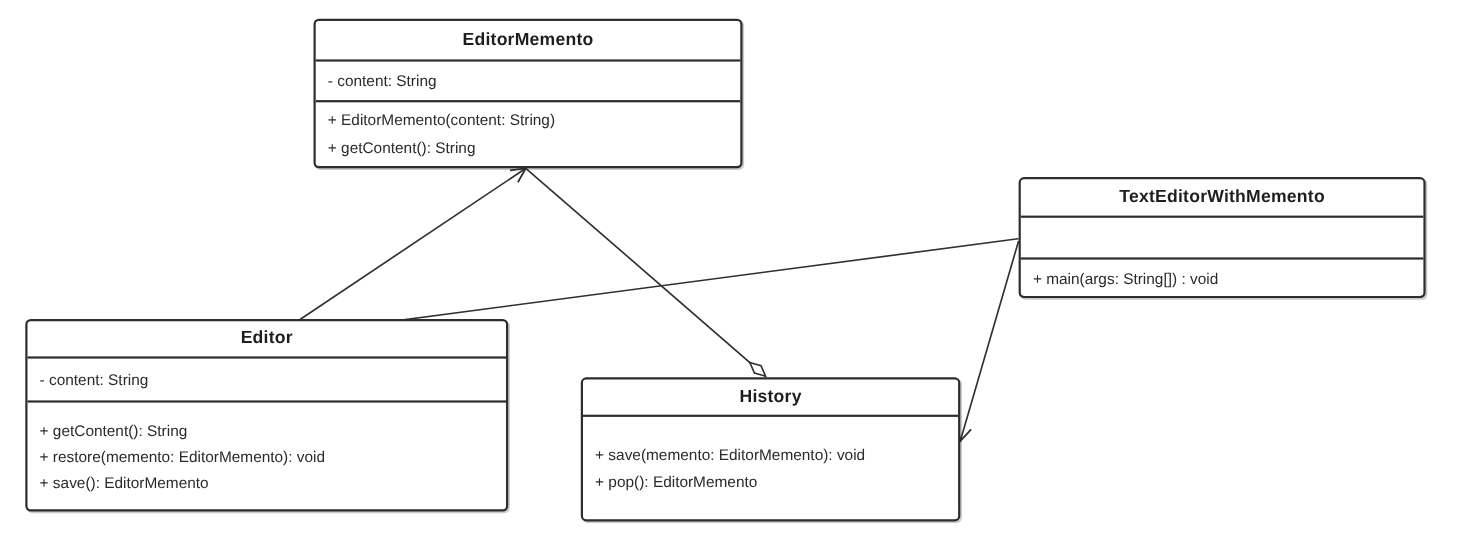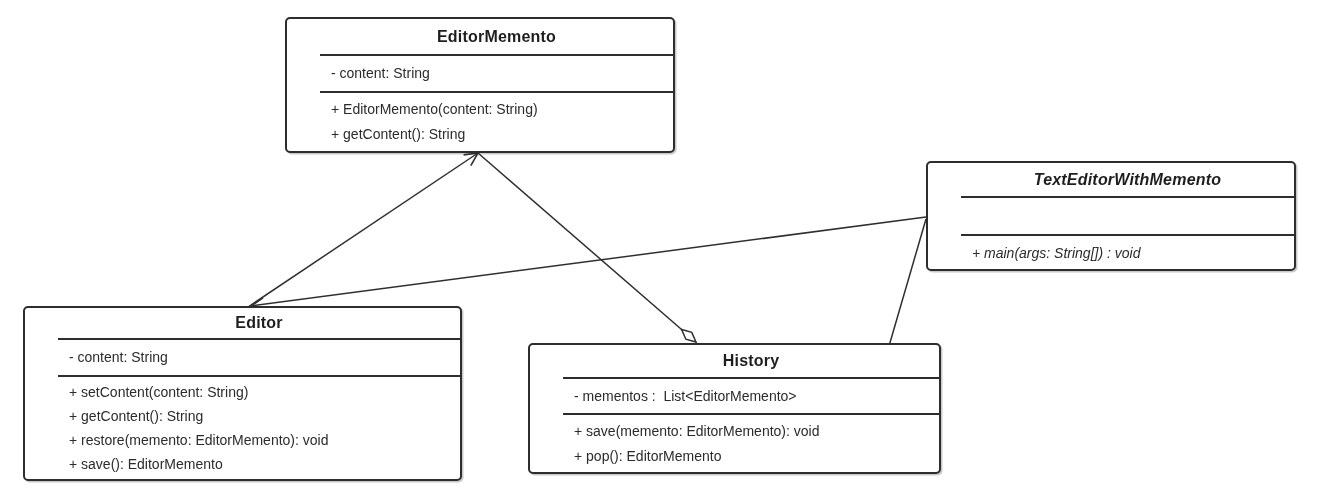--- a/index.html
+++ b/index.html
@@ -23,21 +23,20 @@
   }
 
   .uml-class {
     position: absolute;
     background: #ffffff;
     border: 2px solid #2d2d2d;
     border-radius: 5px;
     box-shadow: 1.5px 1.5px 0 rgba(40,40,40,0.25);
     display: flex;
     flex-direction: column;
-    padding-left: 33px;
   }
 
   .uml-title {
     display: flex;
     align-items: center;
     justify-content: center;
     font-weight: bold;
     font-size: 16px;
     color: #1e1e1e;
     border-bottom: 2px solid #2d2d2d;
@@ -67,31 +66,31 @@
     white-space: pre;
   }
 
   
   #c-editormemento { left: 285px; top: 17px; width: 390px; height: 136px; }
   #c-editormemento .uml-title { height: 37px; }
   #c-editormemento .uml-attrs { height: 37px; }
   #c-editormemento .member { line-height: 25px; }
 
   
-  #c-texteditor { left: 926px; top: 161px; width: 370px; height: 110px; font-style: italic; }
+  #c-texteditor { left: 926px; top: 161px; width: 370px; height: 110px; }
   #c-texteditor .uml-title { height: 35px; }
   #c-texteditor .uml-attrs { height: 38px; }
 
   
-  #c-editor { left: 23px; top: 306px; width: 439px; height: 175px; }
+  #c-editor { left: 23px; top: 290px; width: 439px; height: 175px; }
   #c-editor .uml-title { height: 34px; }
   #c-editor .uml-attrs { height: 40px; }
 
   
-  #c-history { left: 528px; top: 343px; width: 413px; height: 131px; }
+  #c-history { left: 528px; top: 343px; width: 345px; height: 131px; }
   #c-history .uml-title { height: 34px; }
   #c-history .uml-attrs { height: 36px; }
   #c-history .member { line-height: 25px; }
 </style>
 </head>
 <body>
 
 <div class="canvas">
 
   <svg class="connector-layer" width="1329" height="502" viewBox="0 0 1329 502" xmlns="http://www.w3.org/2000/svg">
@@ -129,31 +128,27 @@
       <div class="member">+ main(args: String[]) : void</div>
     </div>
   </div>
 
   <div class="uml-class" id="c-editor">
     <div class="uml-title">Editor</div>
     <div class="uml-attrs">
       <div class="member">- content: String</div>
     </div>
     <div class="uml-methods">
-      <div class="member">+ setContent(content: String)</div>
       <div class="member">+ getContent(): String</div>
       <div class="member">+ restore(memento: EditorMemento): void</div>
       <div class="member">+ save(): EditorMemento</div>
     </div>
   </div>
 
   <div class="uml-class" id="c-history">
     <div class="uml-title">History</div>
-    <div class="uml-attrs">
-      <div class="member">- mementos :  List&lt;EditorMemento&gt;</div>
-    </div>
     <div class="uml-methods">
       <div class="member">+ save(memento: EditorMemento): void</div>
       <div class="member">+ pop(): EditorMemento</div>
     </div>
   </div>
 
 </div>
 
 </body></html>

